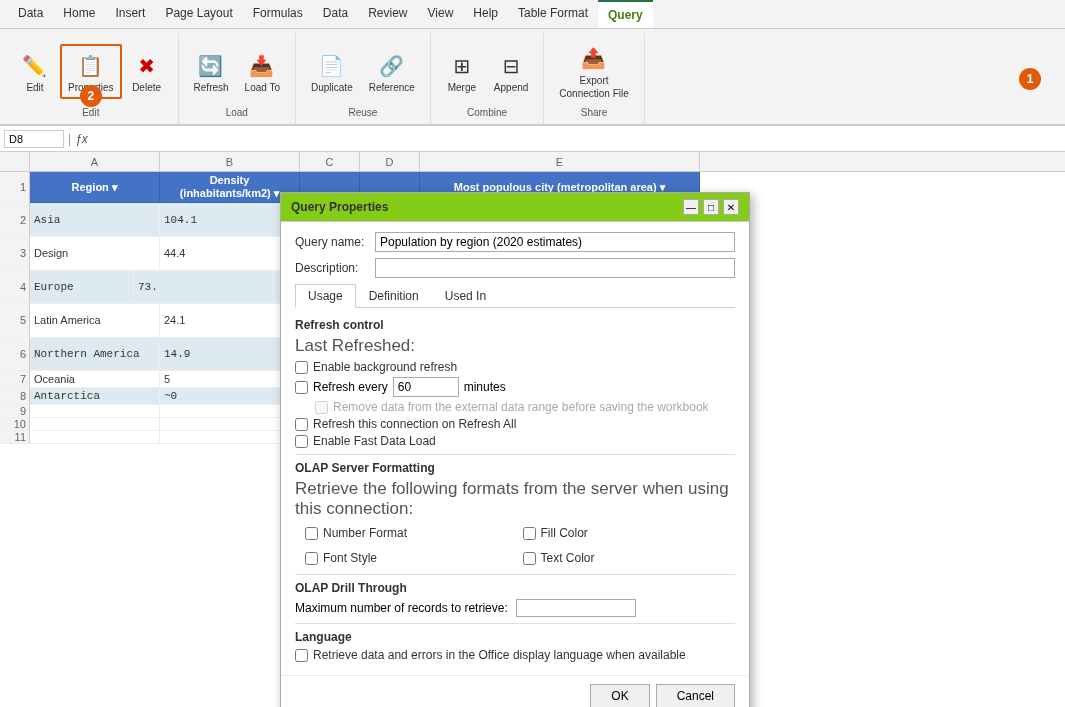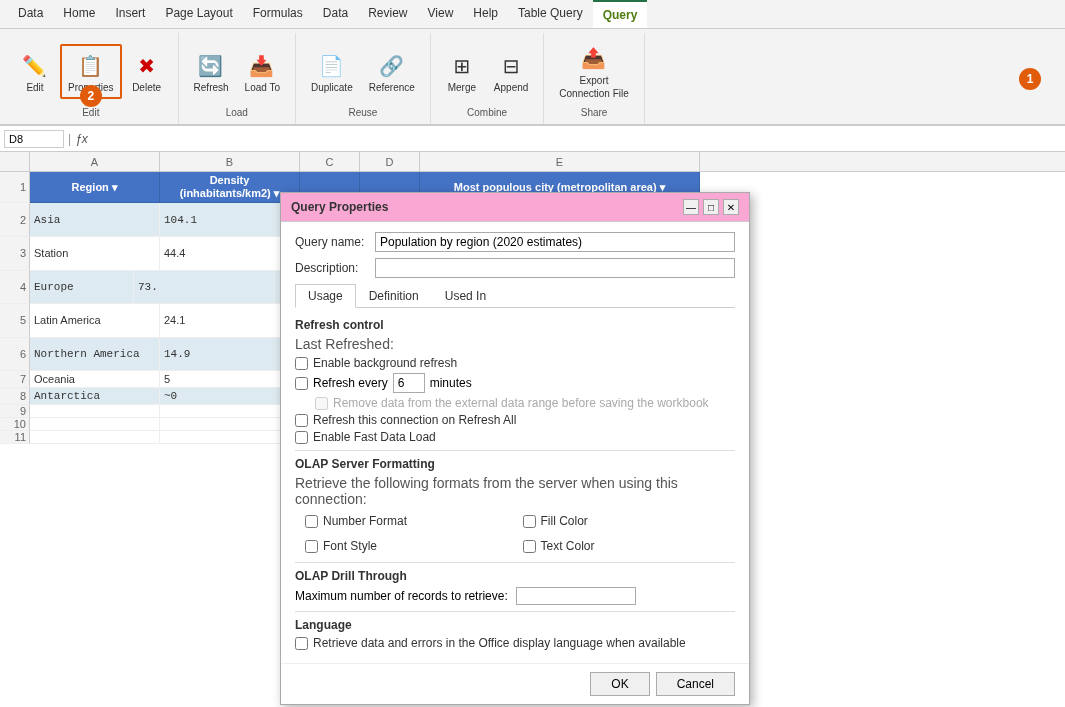--- a/index.html
+++ b/index.html
@@ -28,39 +28,39 @@
     .col-header { border-right: 1px solid #ccc; text-align: center; font-size: 11px; color: #666; display: flex; align-items: center; justify-content: center; }
 
     
     .row-num { width: 30px; text-align: right; padding-right: 4px; font-size: 11px; color: #666; border-right: 1px solid #ccc; border-bottom: 1px solid #eee; background: #f3f3f3; display: flex; align-items: center; justify-content: flex-end; padding-right: 3px; }
     .cell { border-right: 1px solid #eee; border-bottom: 1px solid #eee; padding: 2px 4px; font-size: 11px; display: flex; align-items: center; overflow: hidden; white-space: nowrap; text-align: right; }
     .cell.header-cell { background: #4472C4; color: #fff; font-weight: bold; border-color: #3366aa; }
     .cell.data-cell-blue { background: #DEEAF1; color: #333; font-family: Liberation Mono, monospace; }
     .cell.data-cell-white { background: #fff; color: #333; }
     .sheet-row { display: flex; }
     .modal { position: absolute; top: 40px; left: 280px; width: 470px; background: #fff; border: 1px solid #aaa; box-shadow: 3px 3px 10px rgba(0,0,0,0.3); }
-    .modal-titlebar { background: #f9a8d4; border-bottom: 1px solid #ccc; padding: 6px 10px; display: flex; align-items: center; justify-content: space-between; }
+    .modal-titlebar { background: #84cc16; border-bottom: 1px solid #ccc; padding: 6px 10px; display: flex; align-items: center; justify-content: space-between; }
     .modal-title { font-size: 12px; font-weight: bold; color: #333; }
     .modal-controls { display: flex; gap: 4px; }
     .modal-ctrl-btn { width: 16px; height: 16px; border: 1px solid #aaa; background: #f0f0f0; cursor: pointer; display: flex; align-items: center; justify-content: center; font-size: 10px; }
     .modal-body { padding: 10px 14px; }
     .form-row { display: flex; align-items: center; margin-bottom: 6px; }
     .form-label { width: 80px; font-size: 12px; color: #333; }
     .form-input { flex: 1; border: 1px solid #aaa; padding: 2px 4px; font-size: 12px; }
     .modal-tabs { display: flex; border-bottom: 1px solid #ccc; margin-bottom: 10px; }
     .modal-tab { padding: 4px 12px; font-size: 12px; cursor: pointer; border: 1px solid transparent; border-bottom: none; color: #333; }
     .modal-tab.active { background: #fff; border-color: #ccc; border-bottom: 1px solid #fff; margin-bottom: -1px; }
     .section-header { font-size: 12px; font-weight: bold; color: #333; margin: 6px 0 4px 0; }
-    .sub-label { font-size: 14px; color: #555; margin-bottom: 4px; }
+    .sub-label { font-size: 17px; color: #555; margin-bottom: 4px; }
     .check-row { display: flex; align-items: center; margin: 3px 0; gap: 5px; font-size: 12px; color: #333; }
     .check-row input[type=checkbox] { margin: 0; }
     .indented { margin-left: 20px; }
     .disabled-text { color: #aaa; }
     .refresh-every-row { display: flex; align-items: center; gap: 5px; margin: 3px 0; }
-    .number-input { width: 32px; border: 1px solid #aaa; padding: 2px 4px; font-size: 12px; }
+    .number-input { width: 66px; border: 1px solid #aaa; padding: 2px 4px; font-size: 12px; }
     .modal-footer { padding: 8px 14px; display: flex; justify-content: flex-end; gap: 6px; border-top: 1px solid #eee; }
     .btn-ok, .btn-cancel { padding: 4px 20px; font-size: 12px; cursor: pointer; border: 1px solid #aaa; background: #f0f0f0; }
 
     
     .circle-badge { width: 22px; height: 22px; border-radius: 50%; background: #e05c0a; color: #fff; font-size: 12px; font-weight: bold; display: flex; align-items: center; justify-content: center; position: absolute; }
     .olap-grid { display: grid; grid-template-columns: 1fr 1fr; gap: 5px; margin-left: 10px; }
     .drill-row { display: flex; align-items: center; gap: 8px; margin-top: 4px; }
     .drill-input { width: 120px; border: 1px solid #aaa; padding: 2px 4px; font-size: 11px; }
     hr.divider { border: none; border-top: 1px solid #ddd; margin: 6px 0; }
   </style>
@@ -71,21 +71,21 @@
   <div class="ribbon-tabs">
     <span class="ribbon-tab">Data</span>
     <span class="ribbon-tab">Home</span>
     <span class="ribbon-tab">Insert</span>
     <span class="ribbon-tab">Page Layout</span>
     <span class="ribbon-tab">Formulas</span>
     <span class="ribbon-tab">Data</span>
     <span class="ribbon-tab">Review</span>
     <span class="ribbon-tab">View</span>
     <span class="ribbon-tab">Help</span>
-    <span class="ribbon-tab">Table Query</span>
+    <span class="ribbon-tab">Table Format</span>
     <span class="ribbon-tab active query">Query</span>
   </div>
 
   <div class="ribbon-content">
 
     <div class="ribbon-group">
       <div class="ribbon-buttons">
         <div class="ribbon-btn">
           <div class="ribbon-icon">✏️</div>
           <span>Edit</span>
@@ -193,21 +193,21 @@
       <div class="row-num">2</div>
       <div class="cell data-cell-blue" style="width:130px;">Asia</div>
       <div class="cell data-cell-blue" style="width:140px;">104.1</div>
       <div class="cell data-cell-blue" style="width:60px;"></div>
       <div class="cell data-cell-blue" style="width:60px;"></div>
       <div class="cell data-cell-blue" style="width:280px; white-space:normal; line-height:1.3;">13,515,000 – Tokyo Metropolis<br>(37,400,000 – Greater Tokyo Area)</div>
     </div>
 
     <div class="sheet-row">
       <div class="row-num">3</div>
-      <div class="cell data-cell-white" style="width:130px;">Station</div>
+      <div class="cell data-cell-white" style="width:130px;">Design</div>
       <div class="cell data-cell-white" style="width:140px;">44.4</div>
       <div class="cell data-cell-white" style="width:60px;"></div>
       <div class="cell data-cell-white" style="width:60px;"></div>
       <div class="cell data-cell-white" style="width:280px; white-space:normal; line-height:1.3;">9,500,000 – Cairo<br>(20,076,000 – Greater Cairo)</div>
     </div>
 
     <div class="sheet-row">
       <div class="row-num">4</div>
       <div class="cell data-cell-blue" style="width:104px;">Europe</div>
       <div class="cell data-cell-blue" style="width:140px;">73.</div>

